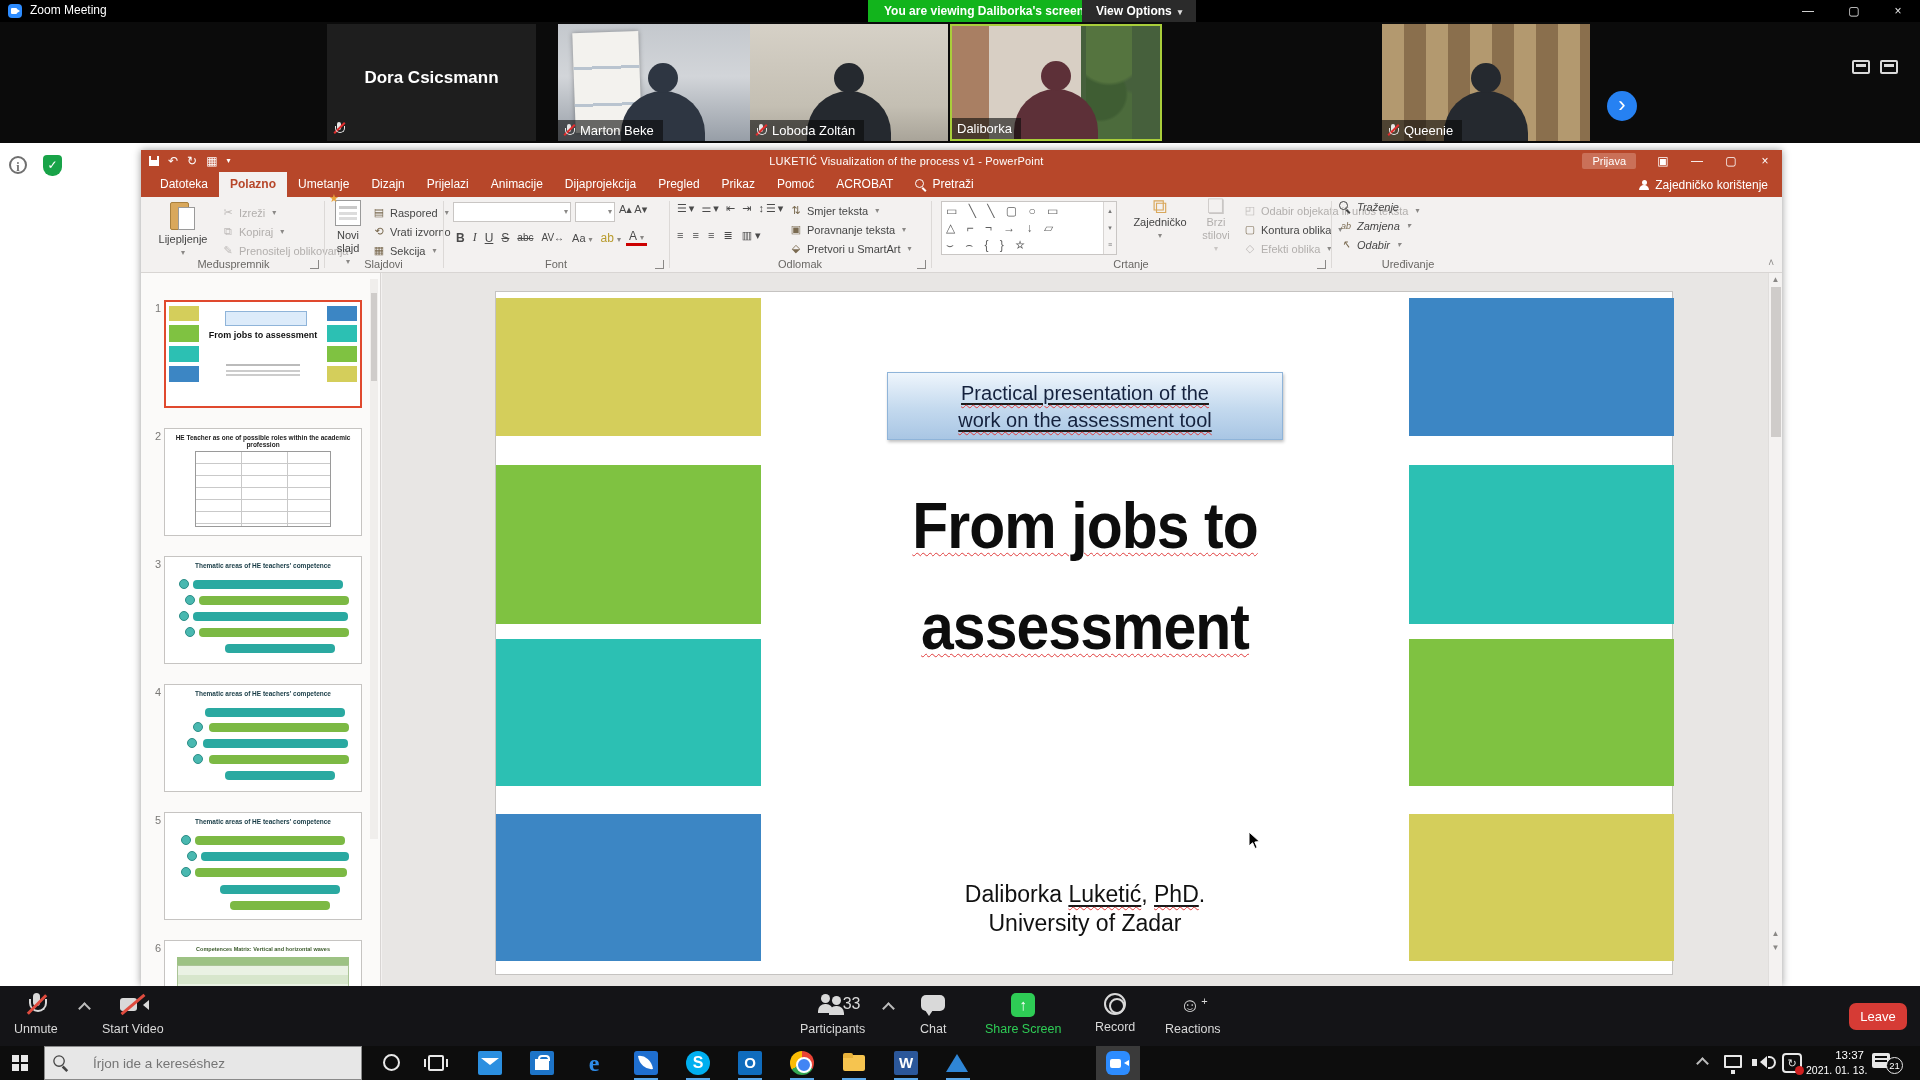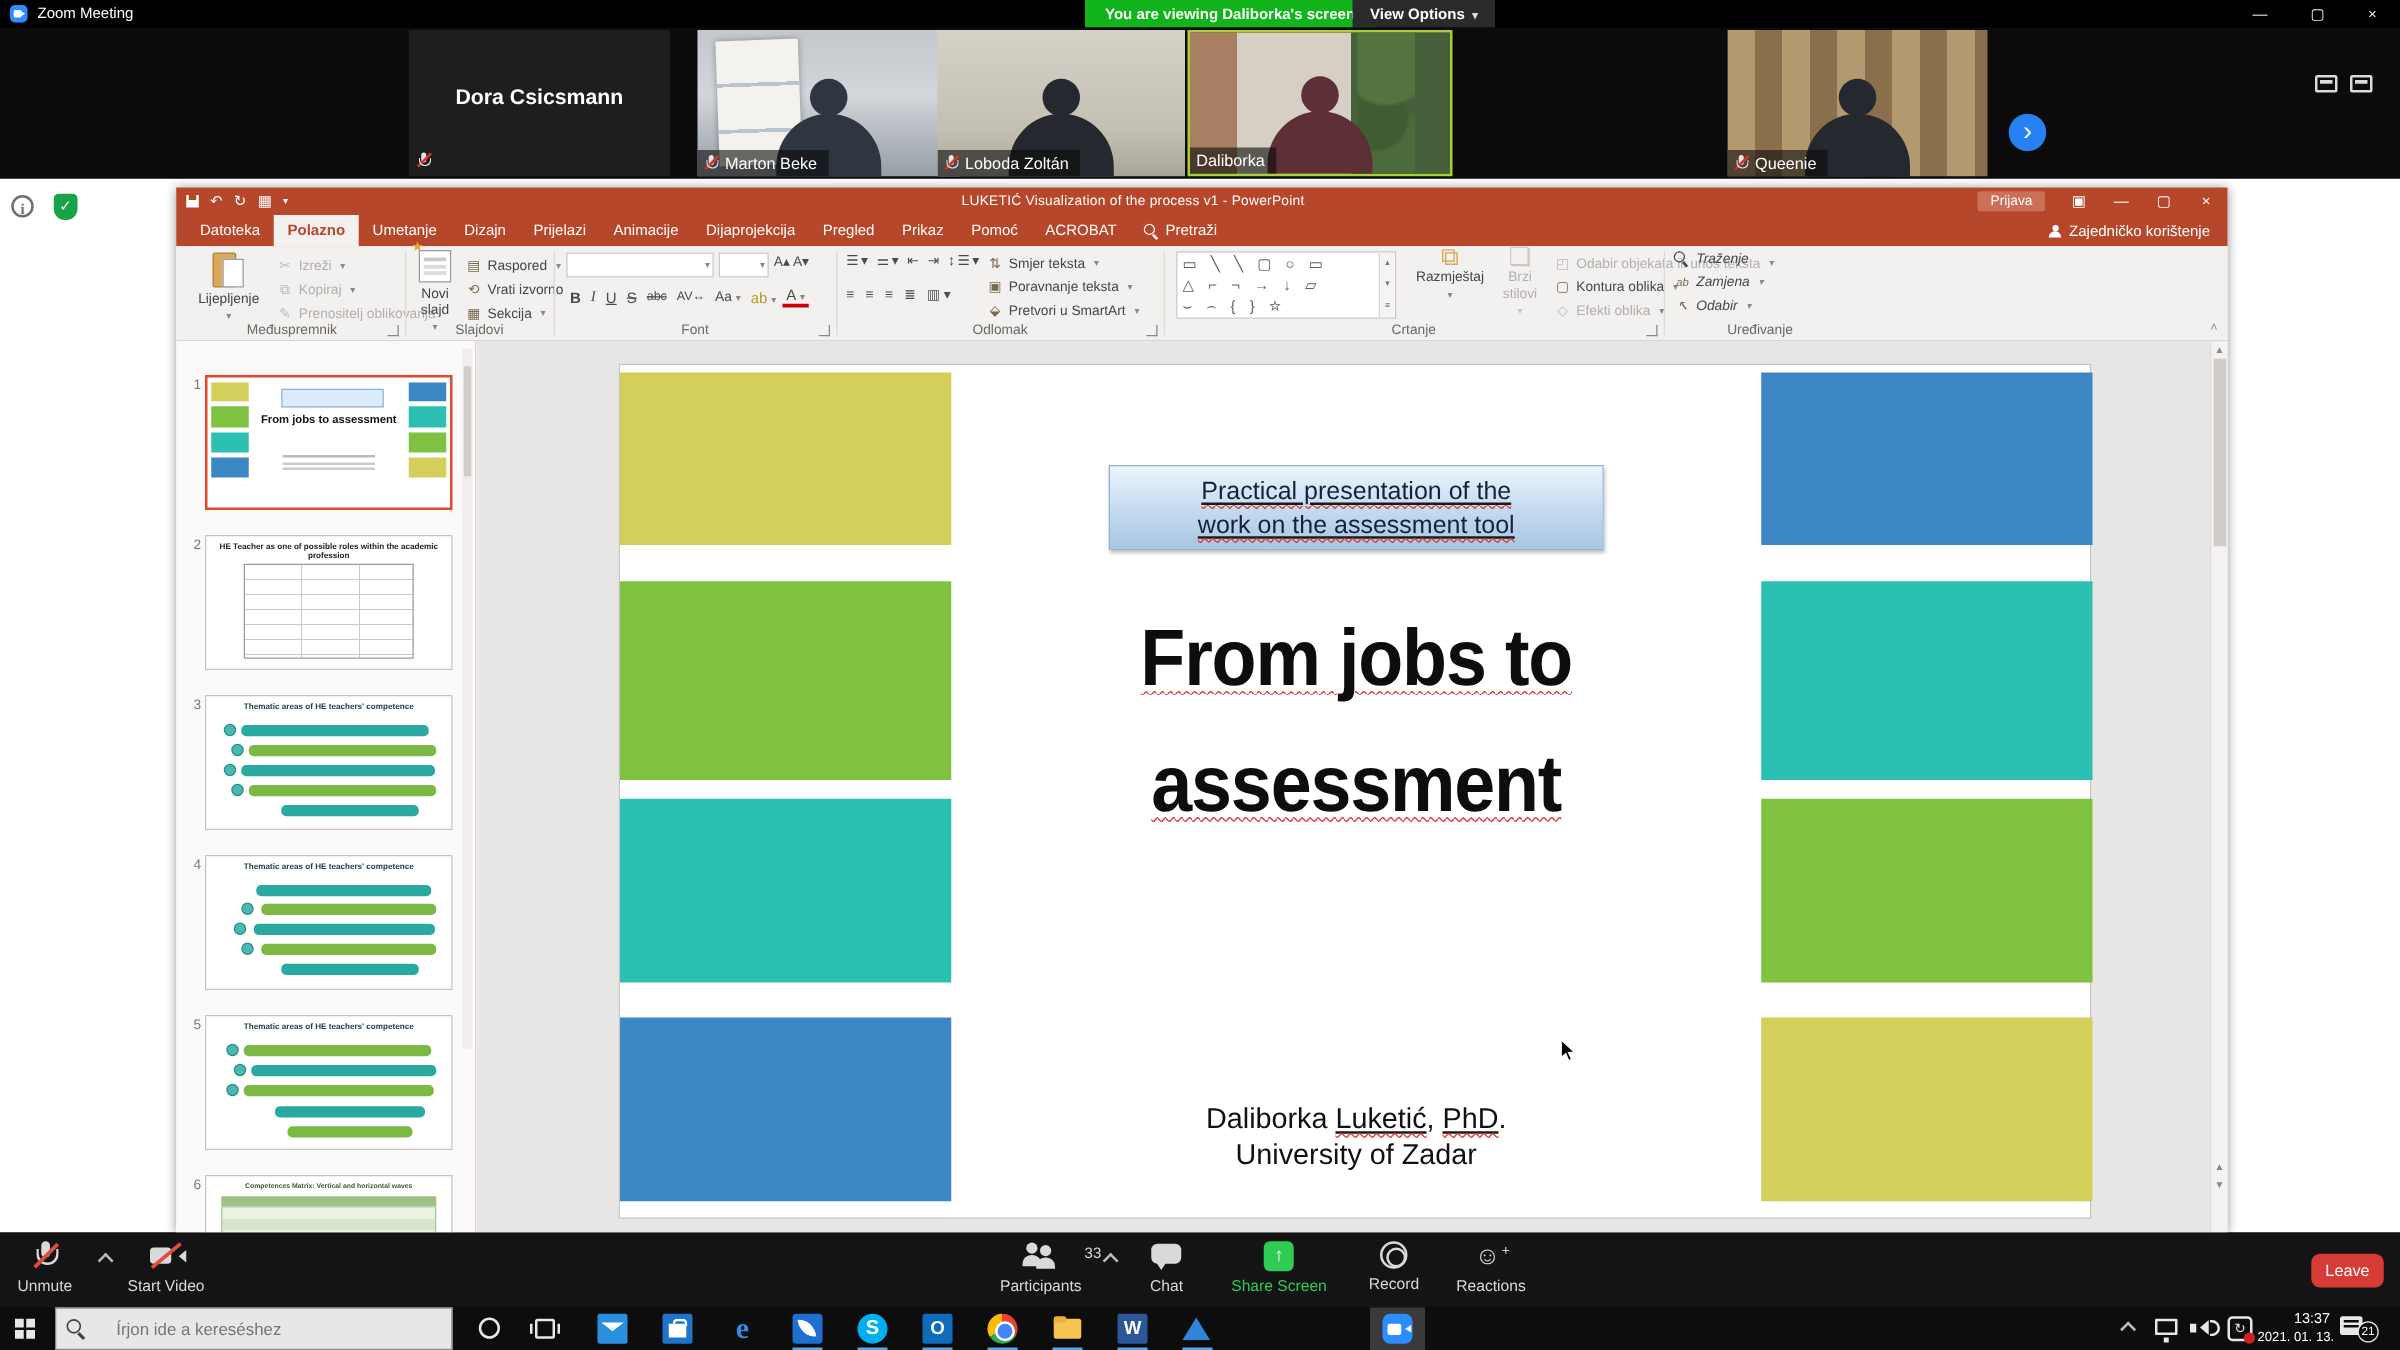--- a/index.html
+++ b/index.html
@@ -163,21 +163,21 @@
   .micbig .slash{position:absolute;left:-2px;top:10px;width:26px;height:3px;background:#e04c3f;transform:rotate(-45deg);z-index:2;}
   .cambig{position:relative;width:26px;height:24px;}
   .cambig::before{content:"";position:absolute;left:0;top:5px;width:17px;height:13px;background:#d9d9d9;border-radius:3px;}
   .cambig::after{content:"";position:absolute;left:18px;top:7px;border:5px solid transparent;border-right:6px solid #d9d9d9;}
   .cambig .slash{position:absolute;left:-2px;top:10px;width:30px;height:3px;background:#e04c3f;transform:rotate(-40deg);z-index:2;}
   .chev-up{width:9px;height:9px;border-left:2px solid #bcbcbc;border-top:2px solid #bcbcbc;transform:rotate(45deg);}
   .caret-abs{position:absolute;top:18px;}
   .ppl{position:relative;width:30px;height:24px;}
   .ppl::before{content:"";position:absolute;left:3px;top:1px;width:9px;height:9px;border-radius:50%;background:#d9d9d9;box-shadow:11px 2px 0 #d9d9d9;}
   .ppl::after{content:"";position:absolute;left:0;top:11px;width:15px;height:9px;border-radius:7px 7px 0 0;background:#d9d9d9;box-shadow:11px 2px 0 #d9d9d9;}
-  .pcount{position:absolute;left:50px;top:2px;font-size:12px;color:#d9d9d9;}
+  .pcount{position:absolute;left:25px;top:2px;font-size:16px;color:#d9d9d9;}
   .bubble{position:relative;width:24px;height:24px;}
   .bubble::before{content:"";position:absolute;left:0;top:2px;width:24px;height:16px;border-radius:5px;background:#d9d9d9;}
   .bubble::after{content:"";position:absolute;left:4px;top:17px;border:4px solid transparent;border-top:6px solid #d9d9d9;}
   .sharebig{width:24px;height:24px;border-radius:5px;color:#fff;font-size:15px;font-weight:bold;text-align:center;line-height:24px;}
   .recbig{width:22px;height:22px;border:2px solid #d9d9d9;border-radius:50%;position:relative;}
   .recbig::before{content:"";position:absolute;left:3px;top:3px;width:12px;height:12px;border:2px solid #d9d9d9;border-radius:50%;}
   .reactbig{position:relative;width:26px;height:24px;font-size:20px;line-height:24px;color:#d9d9d9;}
   .reactbig::after{content:"+";position:absolute;right:-2px;top:-4px;font-size:11px;}
   .leave{position:absolute;left:1849px;top:17px;width:58px;height:27px;border-radius:7px;color:#fff;
     font-size:13px;text-align:center;line-height:27px;}
@@ -435,21 +435,21 @@
 
         <div class="rgroup" style="left:792px;width:396px;">
           <div class="shapes">
             <div>▭ ╲ ╲ ▢ ○ ▭</div>
             <div>△ ⌐ ¬ → ↓ ▱</div>
             <div>⌣ ⌢ { } ☆</div>
             <div class="sb">▴<br>▾<br>≡</div>
           </div>
           <div class="bigbtn" style="left:196px;width:62px;">
             <span class="bic" style="font-size:20px;color:#d9a85c;">⧉</span>
-            <span>Razmještaj</span>
+            <span>Zajedničko</span>
               <span style="font-size:8px;color:#8a8886">▾</span>
           </div>
           <div class="bigbtn dis" style="left:260px;width:46px;color:#b2afad;">
             <span class="bic" style="font-size:20px;color:#c9c6c4;">❏</span>
             <span>Brzi stilovi</span>
               <span style="font-size:8px;color:#c9c6c4">▾</span>
           </div>
           <div style="position:absolute;left:310px;top:4px;">
             <div class="ri dis dd">
                 <span class="ic">◰</span>

